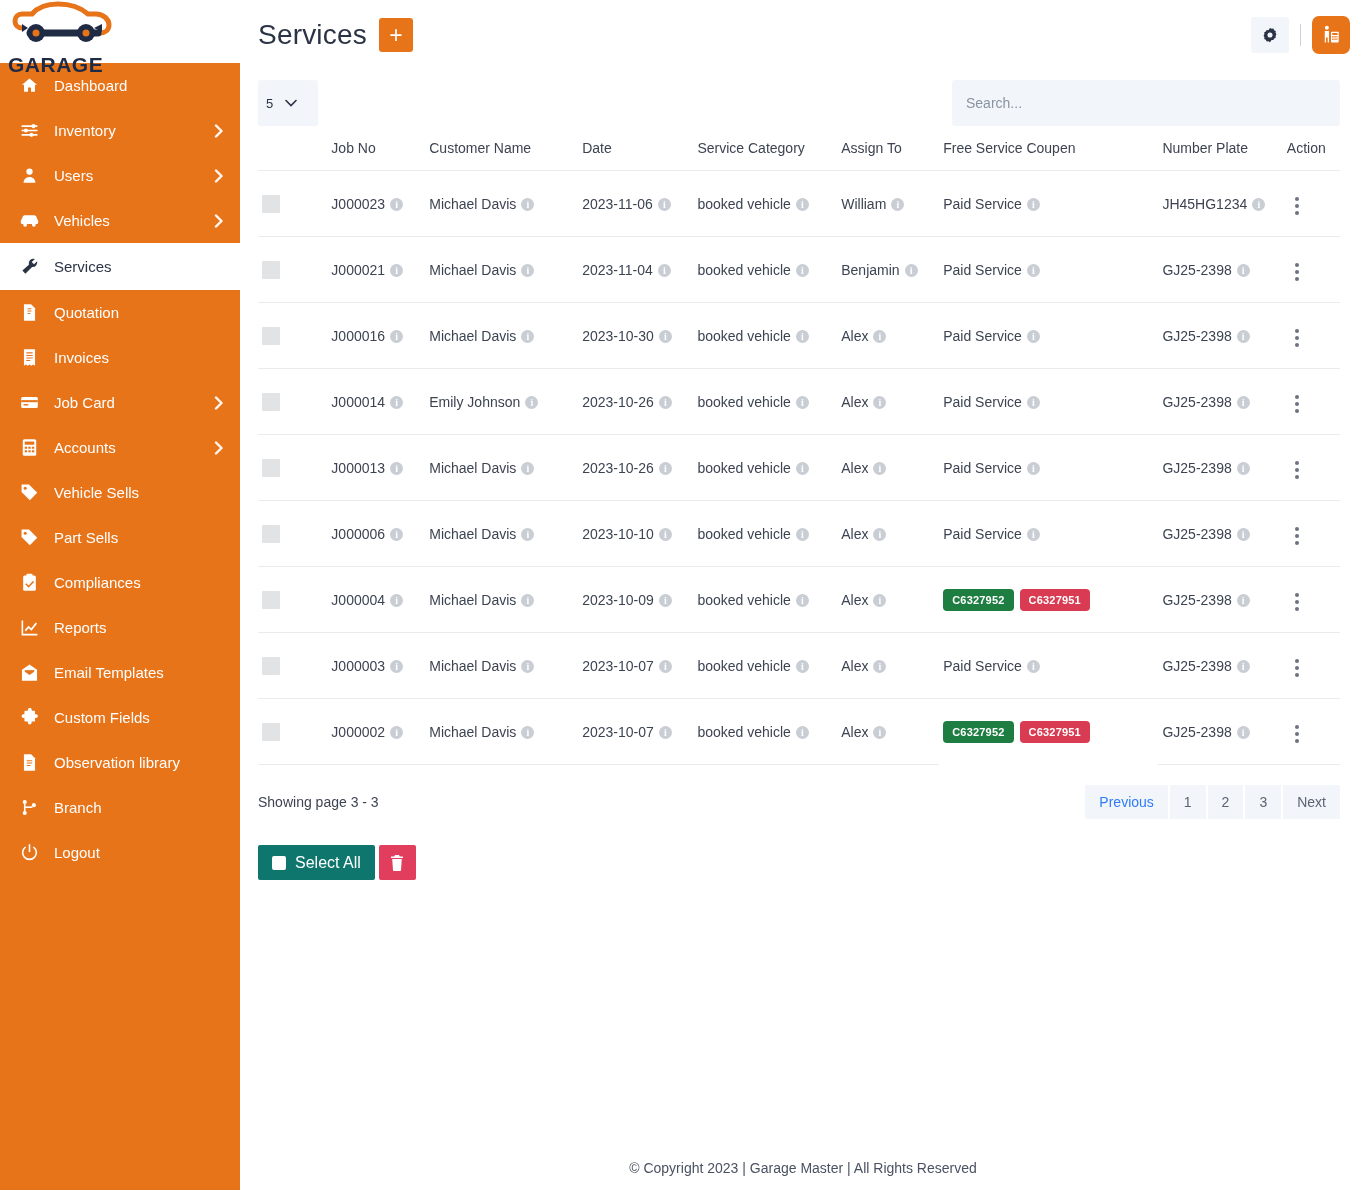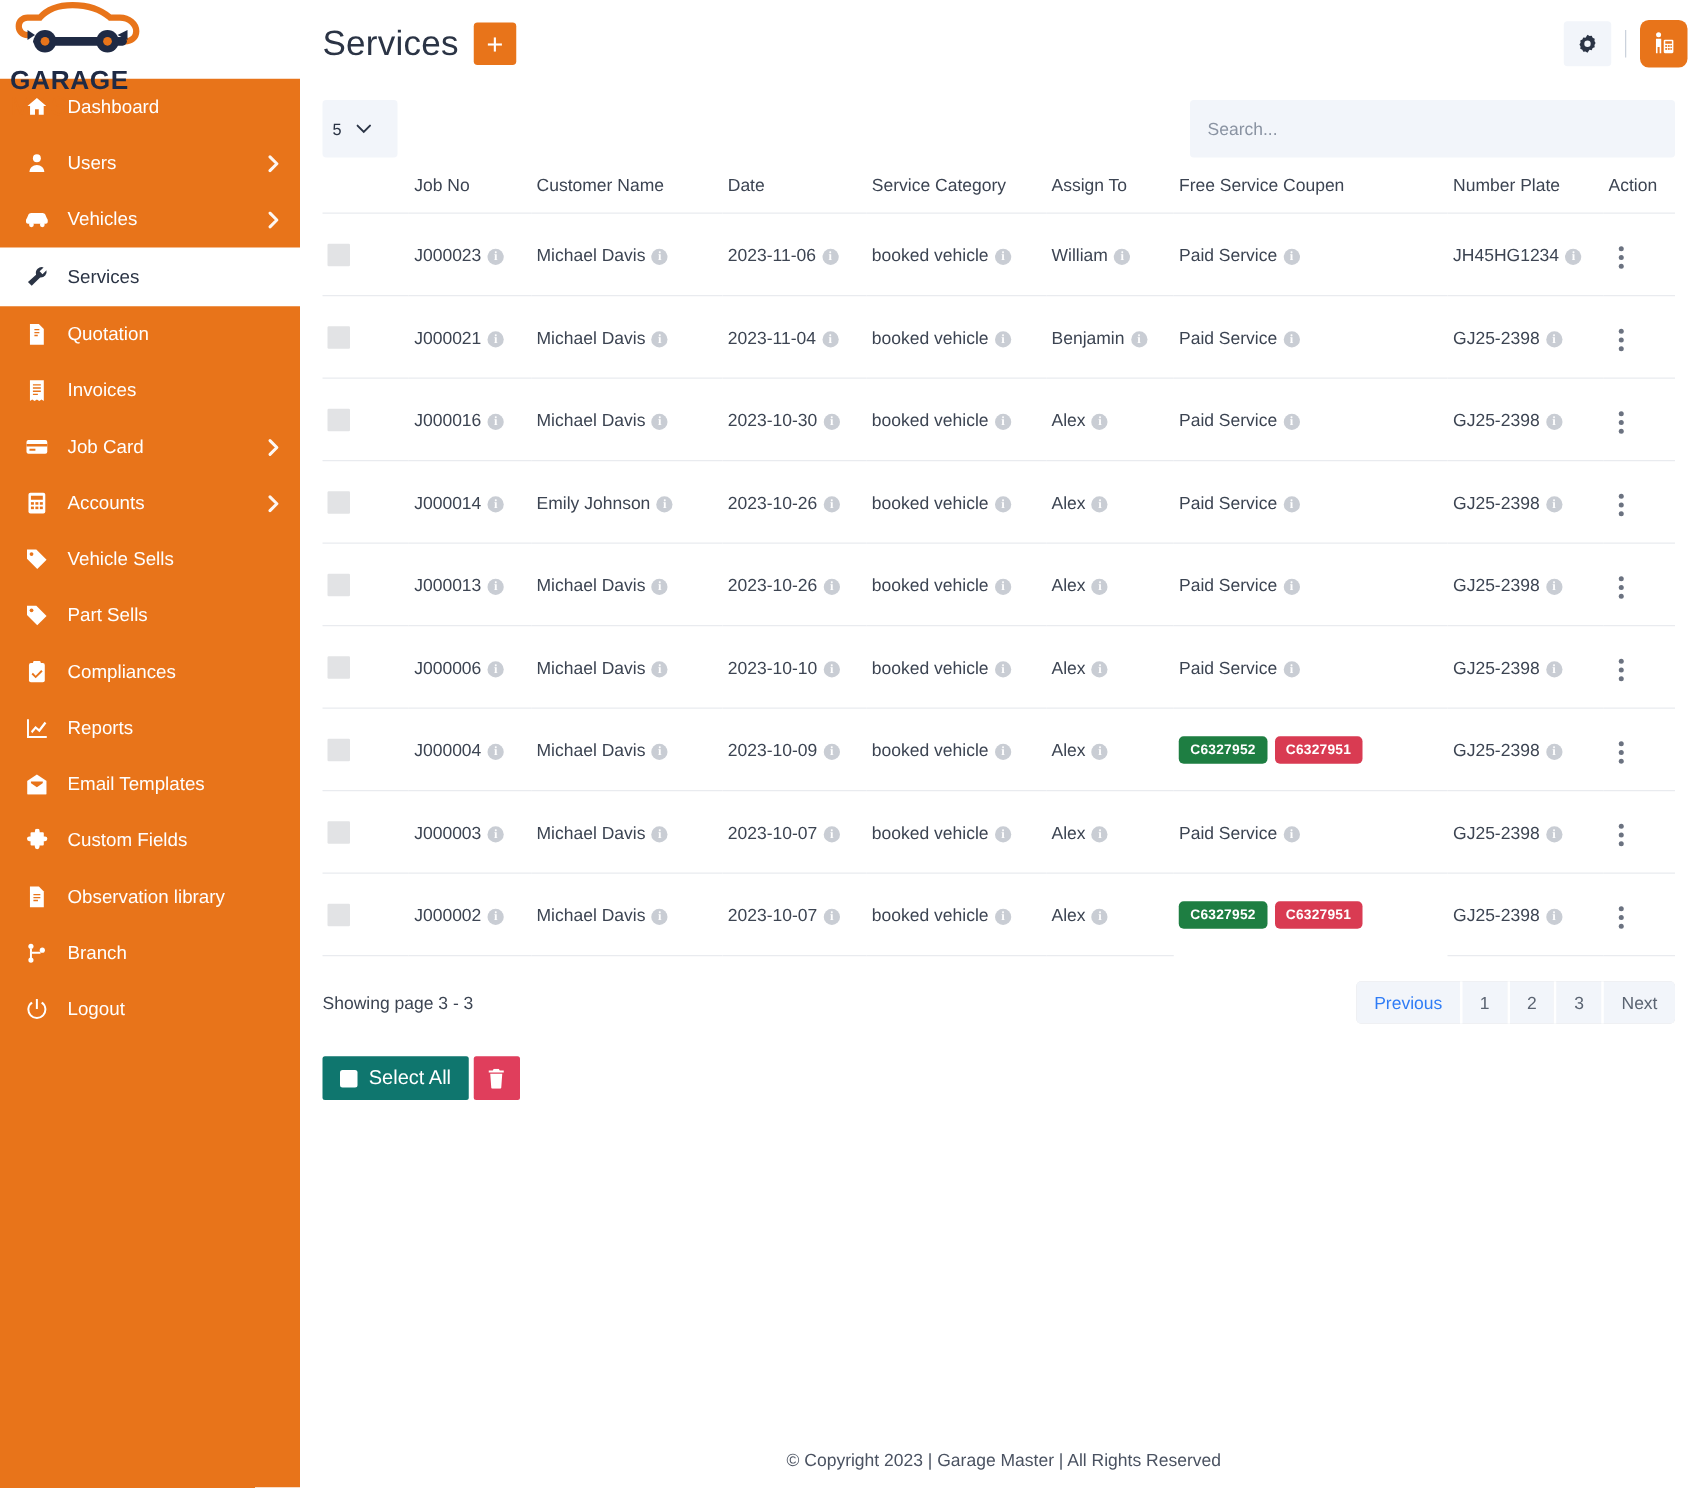--- a/index.html
+++ b/index.html
@@ -220,20 +220,34 @@
     </div>
 
     <nav class="nav" id="nav">
         <div class="nav-item">
           <span class="ico">
             <svg viewBox="0 0 24 24" width="19" height="19" fill="#ffffff">
               <path d="M12 3L2.5 11h2.6v9h5v-5.6h3.8V20h5v-9h2.6z"></path>
             </svg>
           </span>
           <span class="lbl">Dashboard</span>
+        </div>
+        <div class="nav-item">
+          <span class="ico">
+            <svg viewBox="0 0 24 24" width="19" height="19" fill="#ffffff">
+              <path d="M2 5.5h14v2H2zm17 0h3v2h-3zM2 11h4v2H2zm7 0h13v2H9zM2 16.5h11v2H2zm14 0h6v2h-6z"></path>
+              <circle cx="17" cy="6.5" r="2.6"></circle>
+              <circle cx="7.5" cy="12" r="2.6"></circle>
+              <circle cx="14.5" cy="17.5" r="2.6"></circle>
+            </svg>
+          </span>
+          <span class="lbl">Inventory</span>
+          <svg class="chev" viewBox="0 0 10 14">
+            <path d="M2 1.5L7.5 7L2 12.5" fill="none" stroke="#ffffff" stroke-width="2.4" stroke-linecap="round" stroke-linejoin="round"></path>
+          </svg>
         </div>
         <div class="nav-item">
           <span class="ico">
             <svg viewBox="0 0 24 24" width="19" height="19" fill="#ffffff">
               <circle cx="12" cy="7" r="4"></circle>
               <path d="M4.5 21c0-4.2 3.4-7.2 7.5-7.2s7.5 3 7.5 7.2z"></path>
             </svg>
           </span>
           <span class="lbl">Users</span>
           <svg class="chev" viewBox="0 0 10 14">

